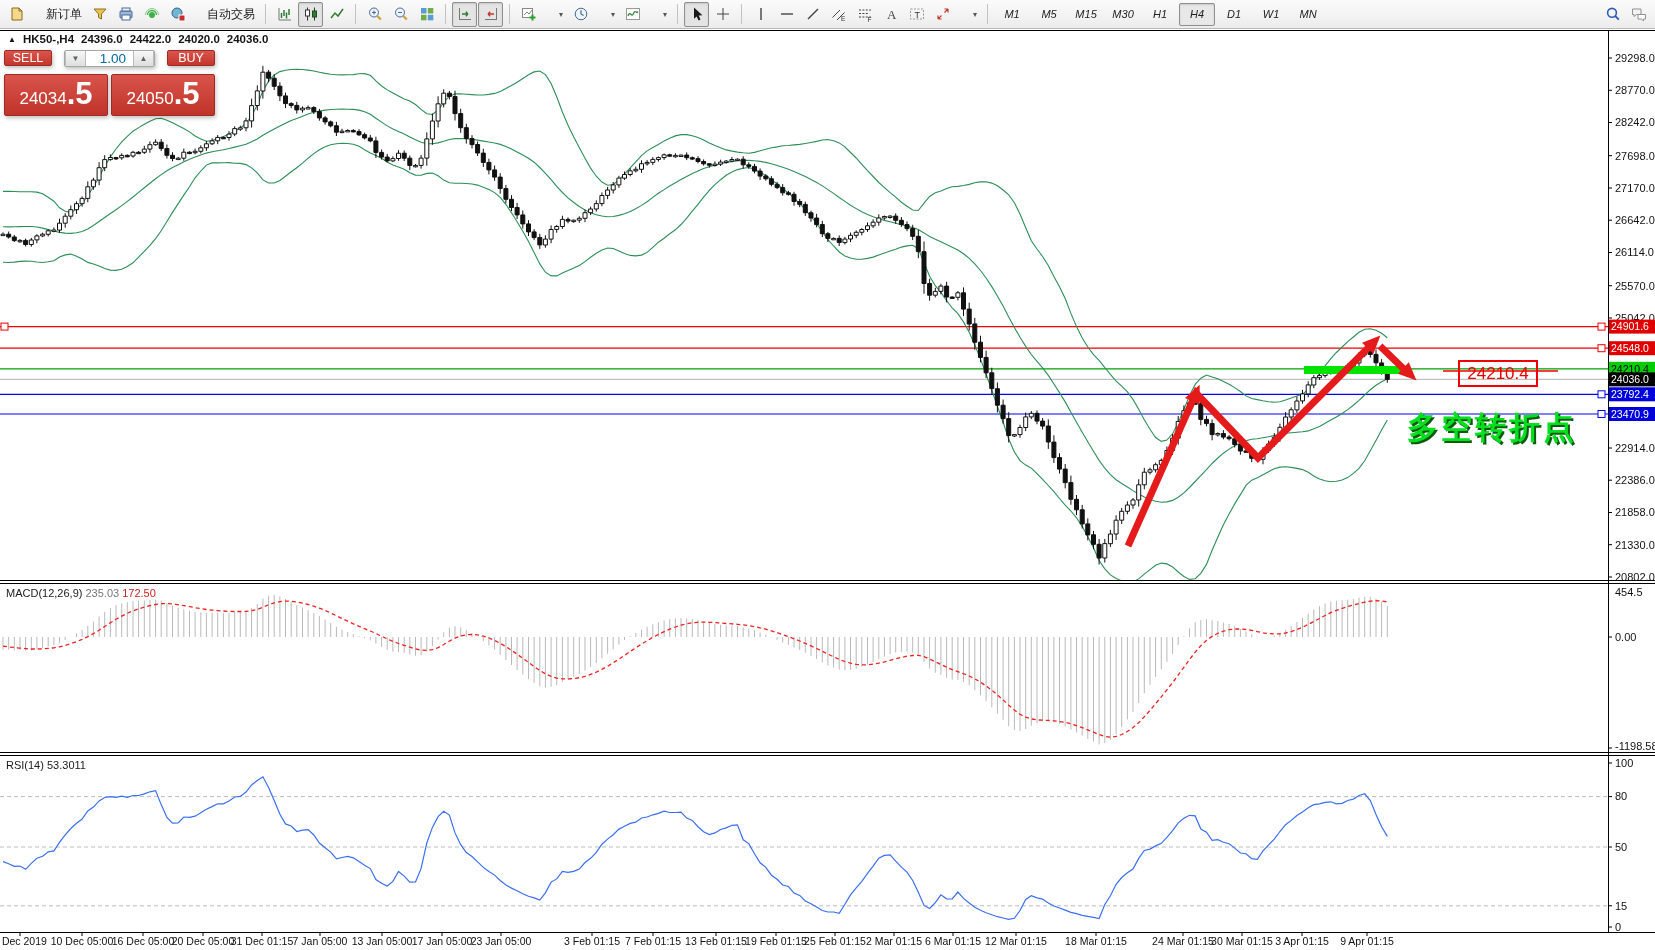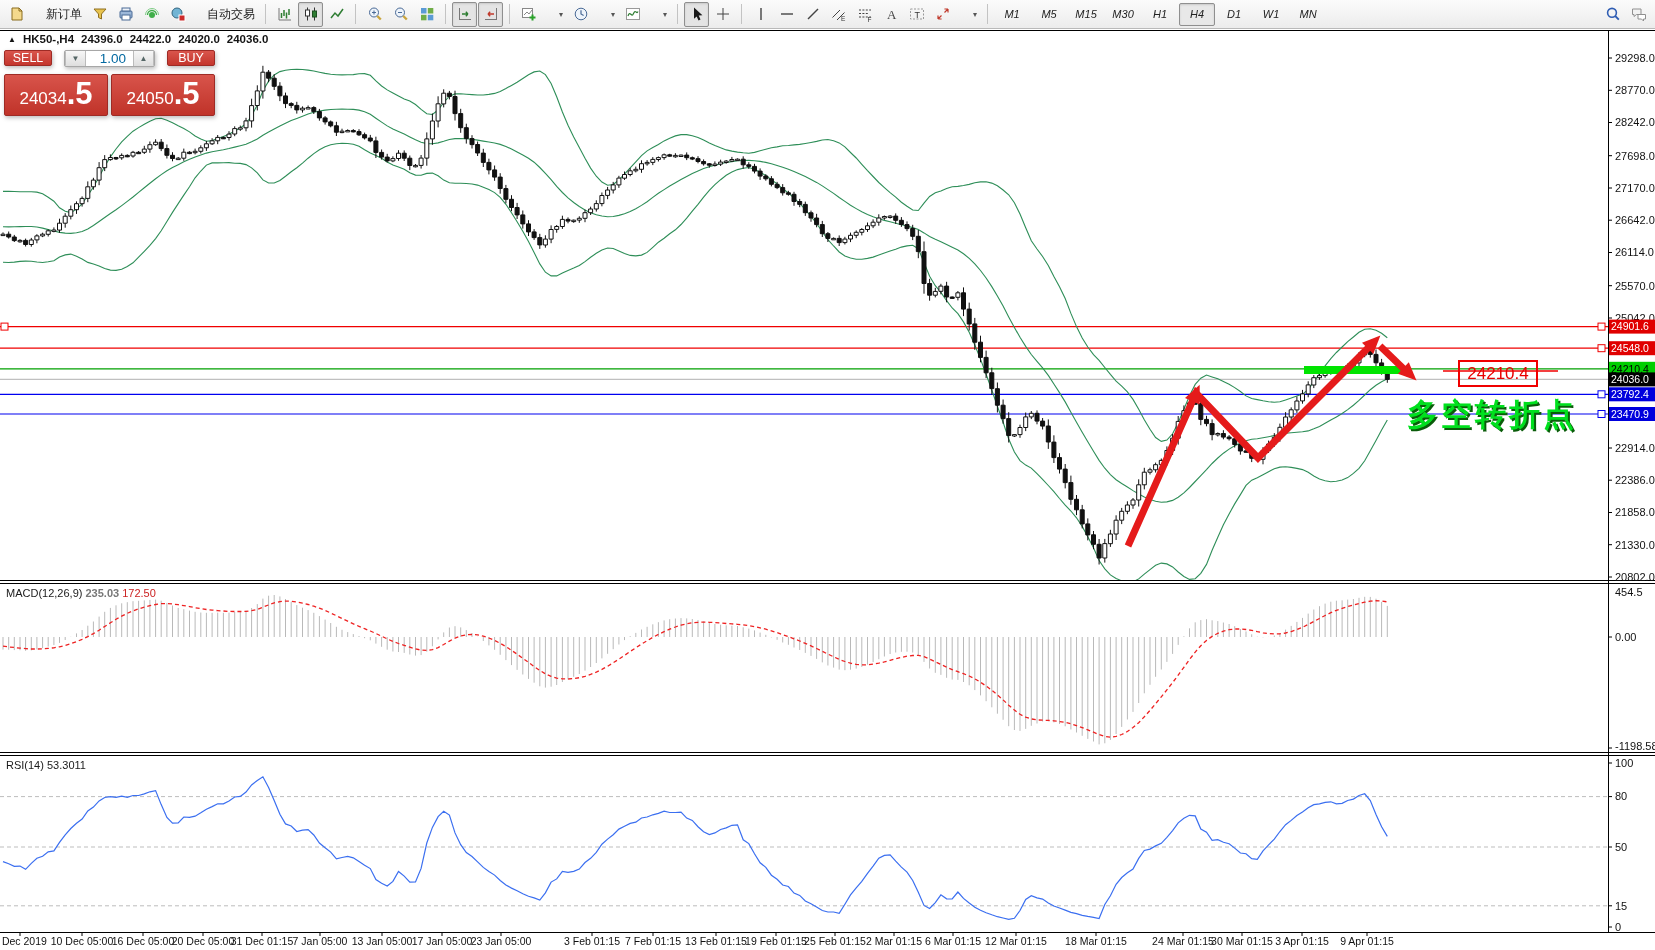--- a/index.html
+++ b/index.html
@@ -511,23 +511,23 @@
         <text x="1242" y="945">30 Mar 01:15</text>
         <line x1="1302" y1="932" x2="1302" y2="936" stroke="#000"></line>
         <text x="1302" y="945">3 Apr 01:15</text>
         <line x1="1367" y1="932" x2="1367" y2="936" stroke="#000"></line>
         <text x="1367" y="945">9 Apr 01:15</text>
       </g>
     </svg>
 
   <div class="ind-label" id="macdLabel" style="top:587px">
     <span>MACD(12,26,9)</span>
-    <span style="color: rgb(119, 119, 119); font-weight: bold;">235.03</span>
+    <span style="color: rgb(119, 119, 119);">235.03</span>
     <span style="color: rgb(204, 34, 34);">172.50</span>
   </div>
   <div class="ind-label" id="rsiLabel" style="top:759px">
     <span>RSI(14)</span>
     <span>53.3011</span>
   </div>
 
   <div id="callout" style="left: 1458px; top: 360px; width: 76px; height: 23px;">24210.4</div>
-  <div id="cnlabel" style="left: 1407px; top: 394px; color: rgb(0, 224, 30);">多空转折点</div>
+  <div id="cnlabel" style="left: 1407px; top: 407px; color: rgb(0, 224, 30);">多空转折点</div>
 </div>
 
 </body></html>

